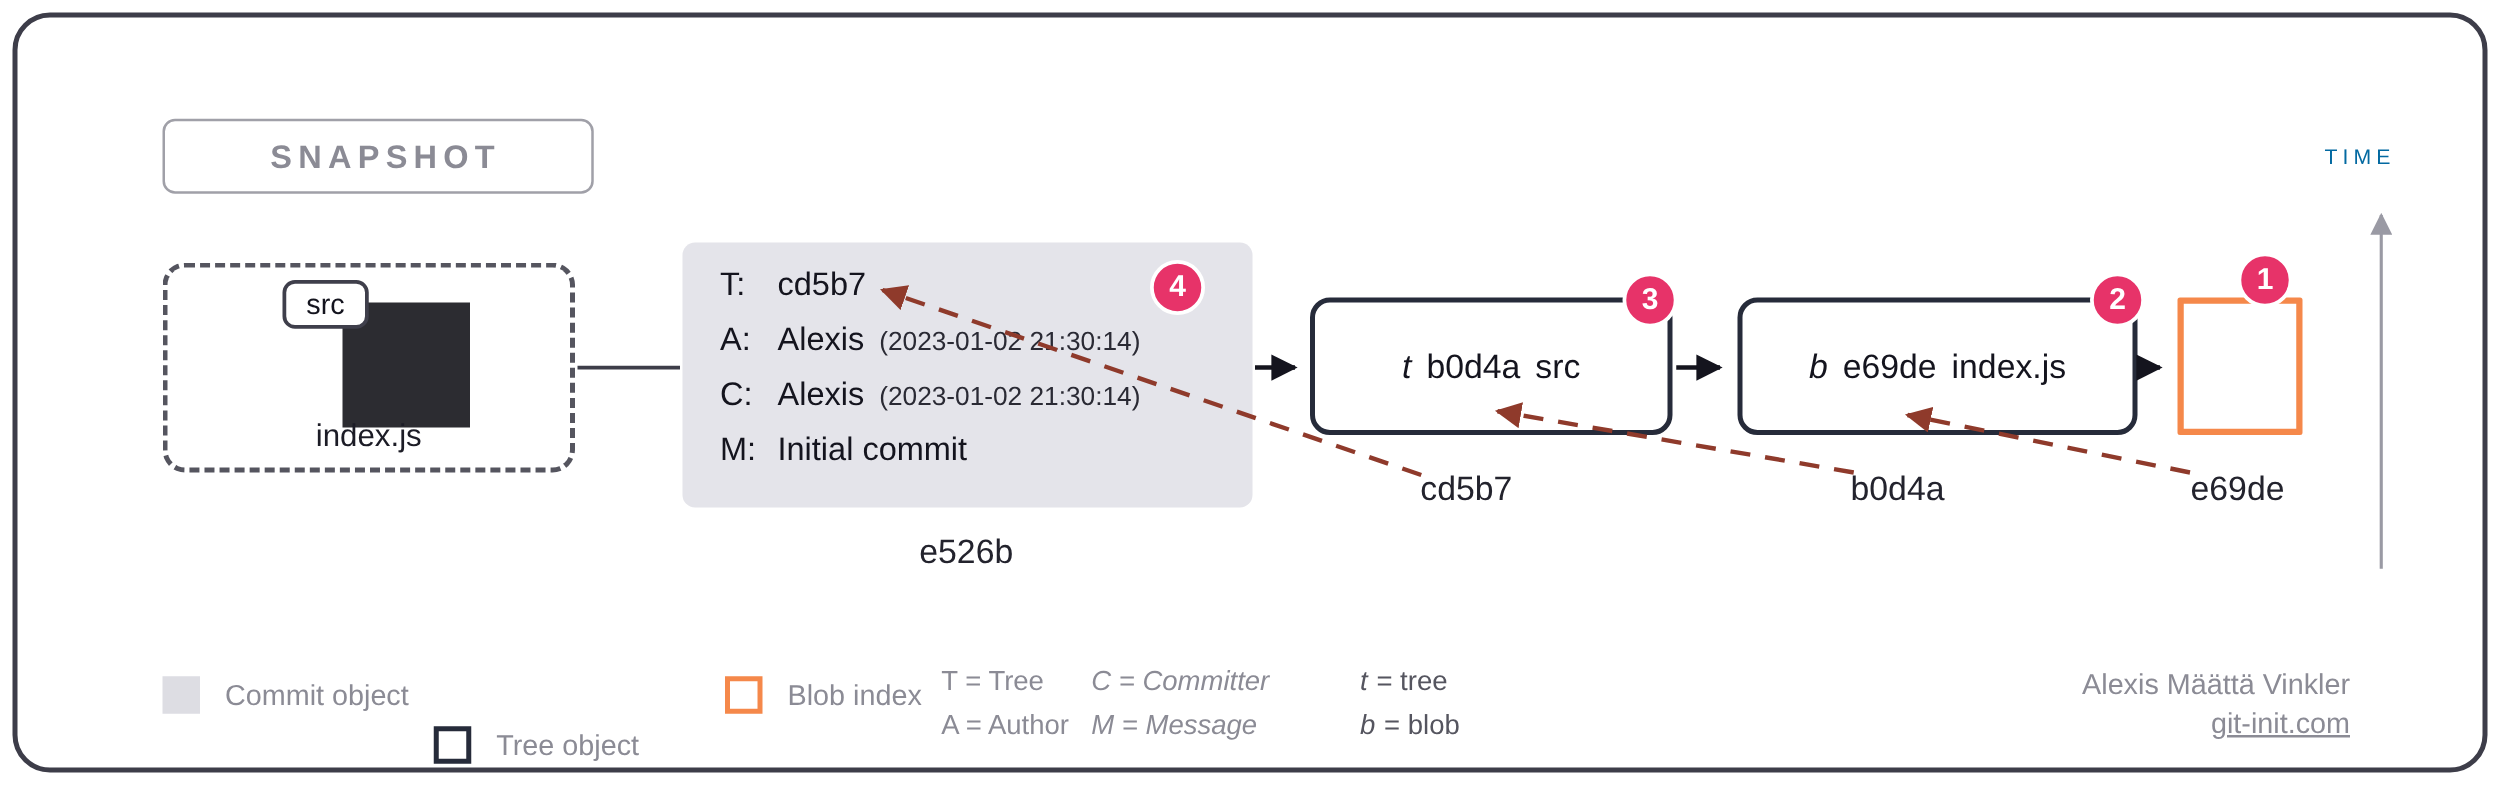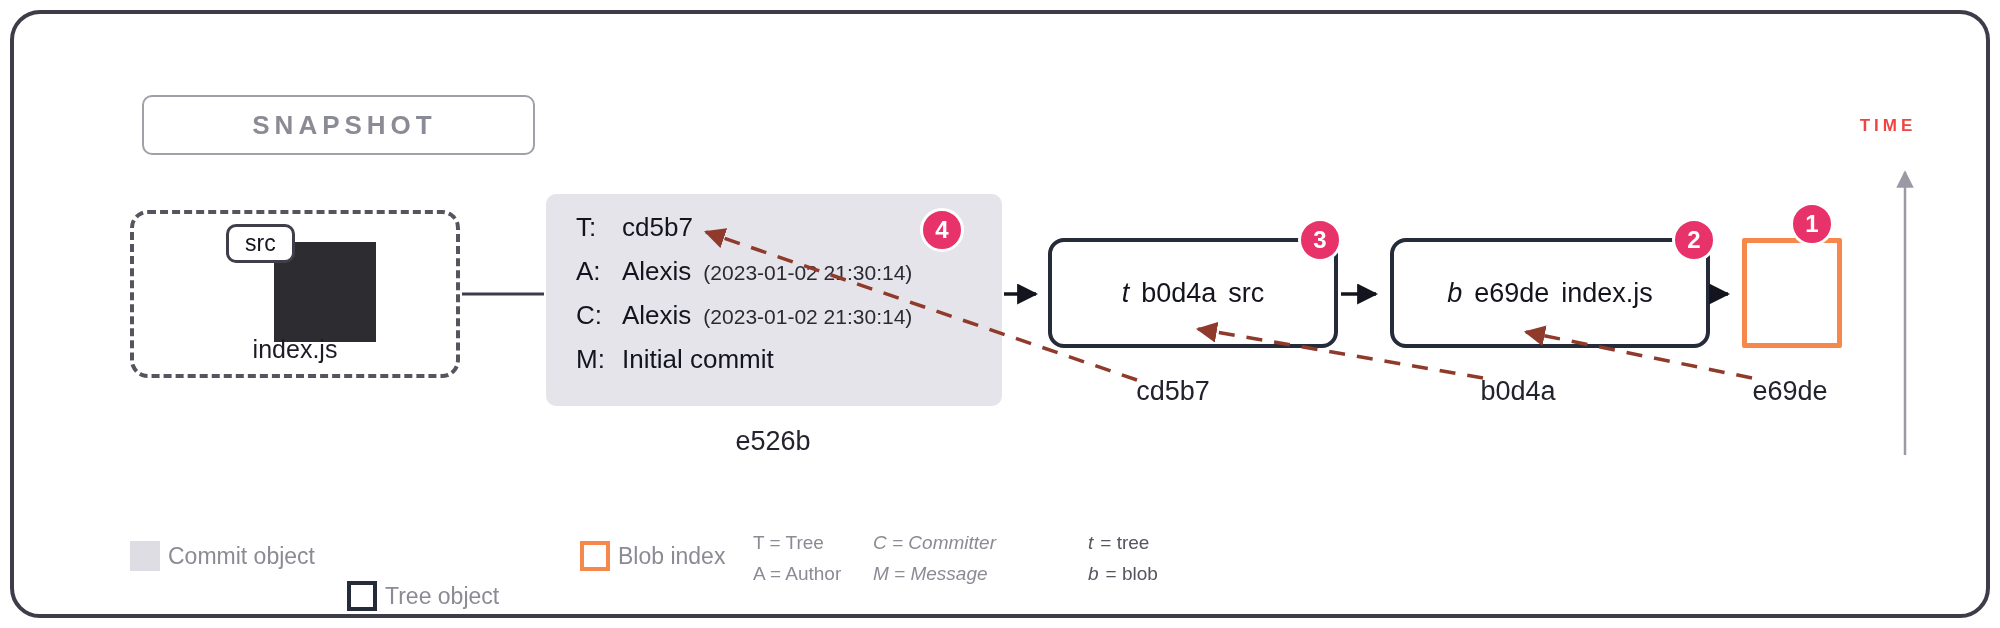--- a/index.html
+++ b/index.html
@@ -8,25 +8,25 @@
 
   #canvas { position:relative; width:2000px; height:628px; background:#fff; overflow:hidden; }
 
   .frame { position:absolute; left:10px; top:10px; width:1980px; height:608px;
            border:4px solid #3d3d49; border-radius:30px; }
 
   
   .hdr { position:absolute; height:60px; border:2px solid #a0a0a8; border-radius:10px;
          display:flex; align-items:center; justify-content:center;
          color:var(--muted-gray,#8b8b95); font-weight:bold; font-size:26px; letter-spacing:5px; }
-  #snapshot-hdr { left:142px; top:95px; width:393px;padding-left:12px; }
+  #snapshot-hdr { left:130px; top:95px; width:345px;padding-left:12px; }
   #storage-hdr  { left:542px; top:95px; width:1295px; }
 
   #time-label { position:absolute; left:1838px; top:116px; width:100px; text-align:center;
-                color:#ef4444; font-size:17px; font-weight:bold; letter-spacing:4px; }
+                color:#0369a1; font-size:17px; font-weight:normal; letter-spacing:4px; }
 
   
   #snapshot-box { position:absolute; left:130px; top:210px; width:330px; height:168px;
                   border:4px dashed #55555f; border-radius:18px; }
   #src-square { position:absolute; left:140px; top:28px; width:102px; height:100px; background:#2c2c31; }
   #src-tag { position:absolute; left:92px; top:10px; background:#fff; border:3px solid #3f3f4b;
              border-radius:10px; padding:3px 16px; font-size:23px; color:#14141e; }
   #file-name { position:absolute; left:0; bottom:10px; width:100%; text-align:center;
                font-size:25px; color:#1c1c26; }
 
@@ -64,32 +64,32 @@
   #badge-4 { left:920px; top:208px; }
   #badge-3 { left:1298px; top:218px; }
   #badge-2 { left:1672px; top:218px; }
   #badge-1 { left:1790px; top:202px; }
 
   
   #overlay { position:absolute; left:0; top:0; width:2000px; height:628px;
              pointer-events:none; z-index:20; }
 
   
-  .leg-item { position:absolute; display:flex; align-items:center; gap:8px; height:32px; }
+  .leg-item { position:absolute; display:flex; align-items:center; gap:20px; height:32px; }
   #leg-commit { left:130px; top:540px; }
   #leg-tree   { left:347px; top:540px;margin-top:40px; }
   #leg-blob   { left:580px; top:540px; }
   .swatch { width:30px; height:30px; flex:none; }
   .swatch-commit { background:#dddde3; }
   .swatch-tree { background:#fff; border:4px solid var(--box-dark,#262b3a); }
   .swatch-blob { background:#fff; border:4px solid var(--blob-orange,#f5884a); }
   .leg-text { font-size:23px; color:var(--muted-gray,#8b8b95); }
 
   .leg-col { position:absolute; top:532px; display:flex; flex-direction:column; gap:9px;
-             font-size:19px; color:var(--muted-gray,#8b8b95); }
+             font-size:22px; color:var(--muted-gray,#8b8b95); }
   #leg-col-1 { left:753px; }
   #leg-col-2 { left:873px;font-style:italic; }
   #leg-col-3 { left:1088px; color:#55555f; }
   .tl-row { display:flex; gap:7px; }
   .tl-row i { font-style:italic; }
 
   
   #credits { position:absolute; right:120px; top:532px; text-align:right;
              font-size:23px; color:var(--muted-gray,#8b8b95); line-height:31px; }
   #website-link { text-decoration:underline; cursor:pointer; color:var(--muted-gray,#8b8b95); }
@@ -209,14 +209,18 @@
     <div class="tl-row">
       <i>t</i>
       <span>= tree</span>
     </div>
     <div class="tl-row">
       <i>b</i>
       <span>= blob</span>
     </div>
   </div>
 
+  <div id="credits">
+    <div>Alexis Määttä Vinkler</div>
+    <div><span id="website-link">git-init.com</span></div>
+  </div>
 
 </div>
 
 </body></html>

